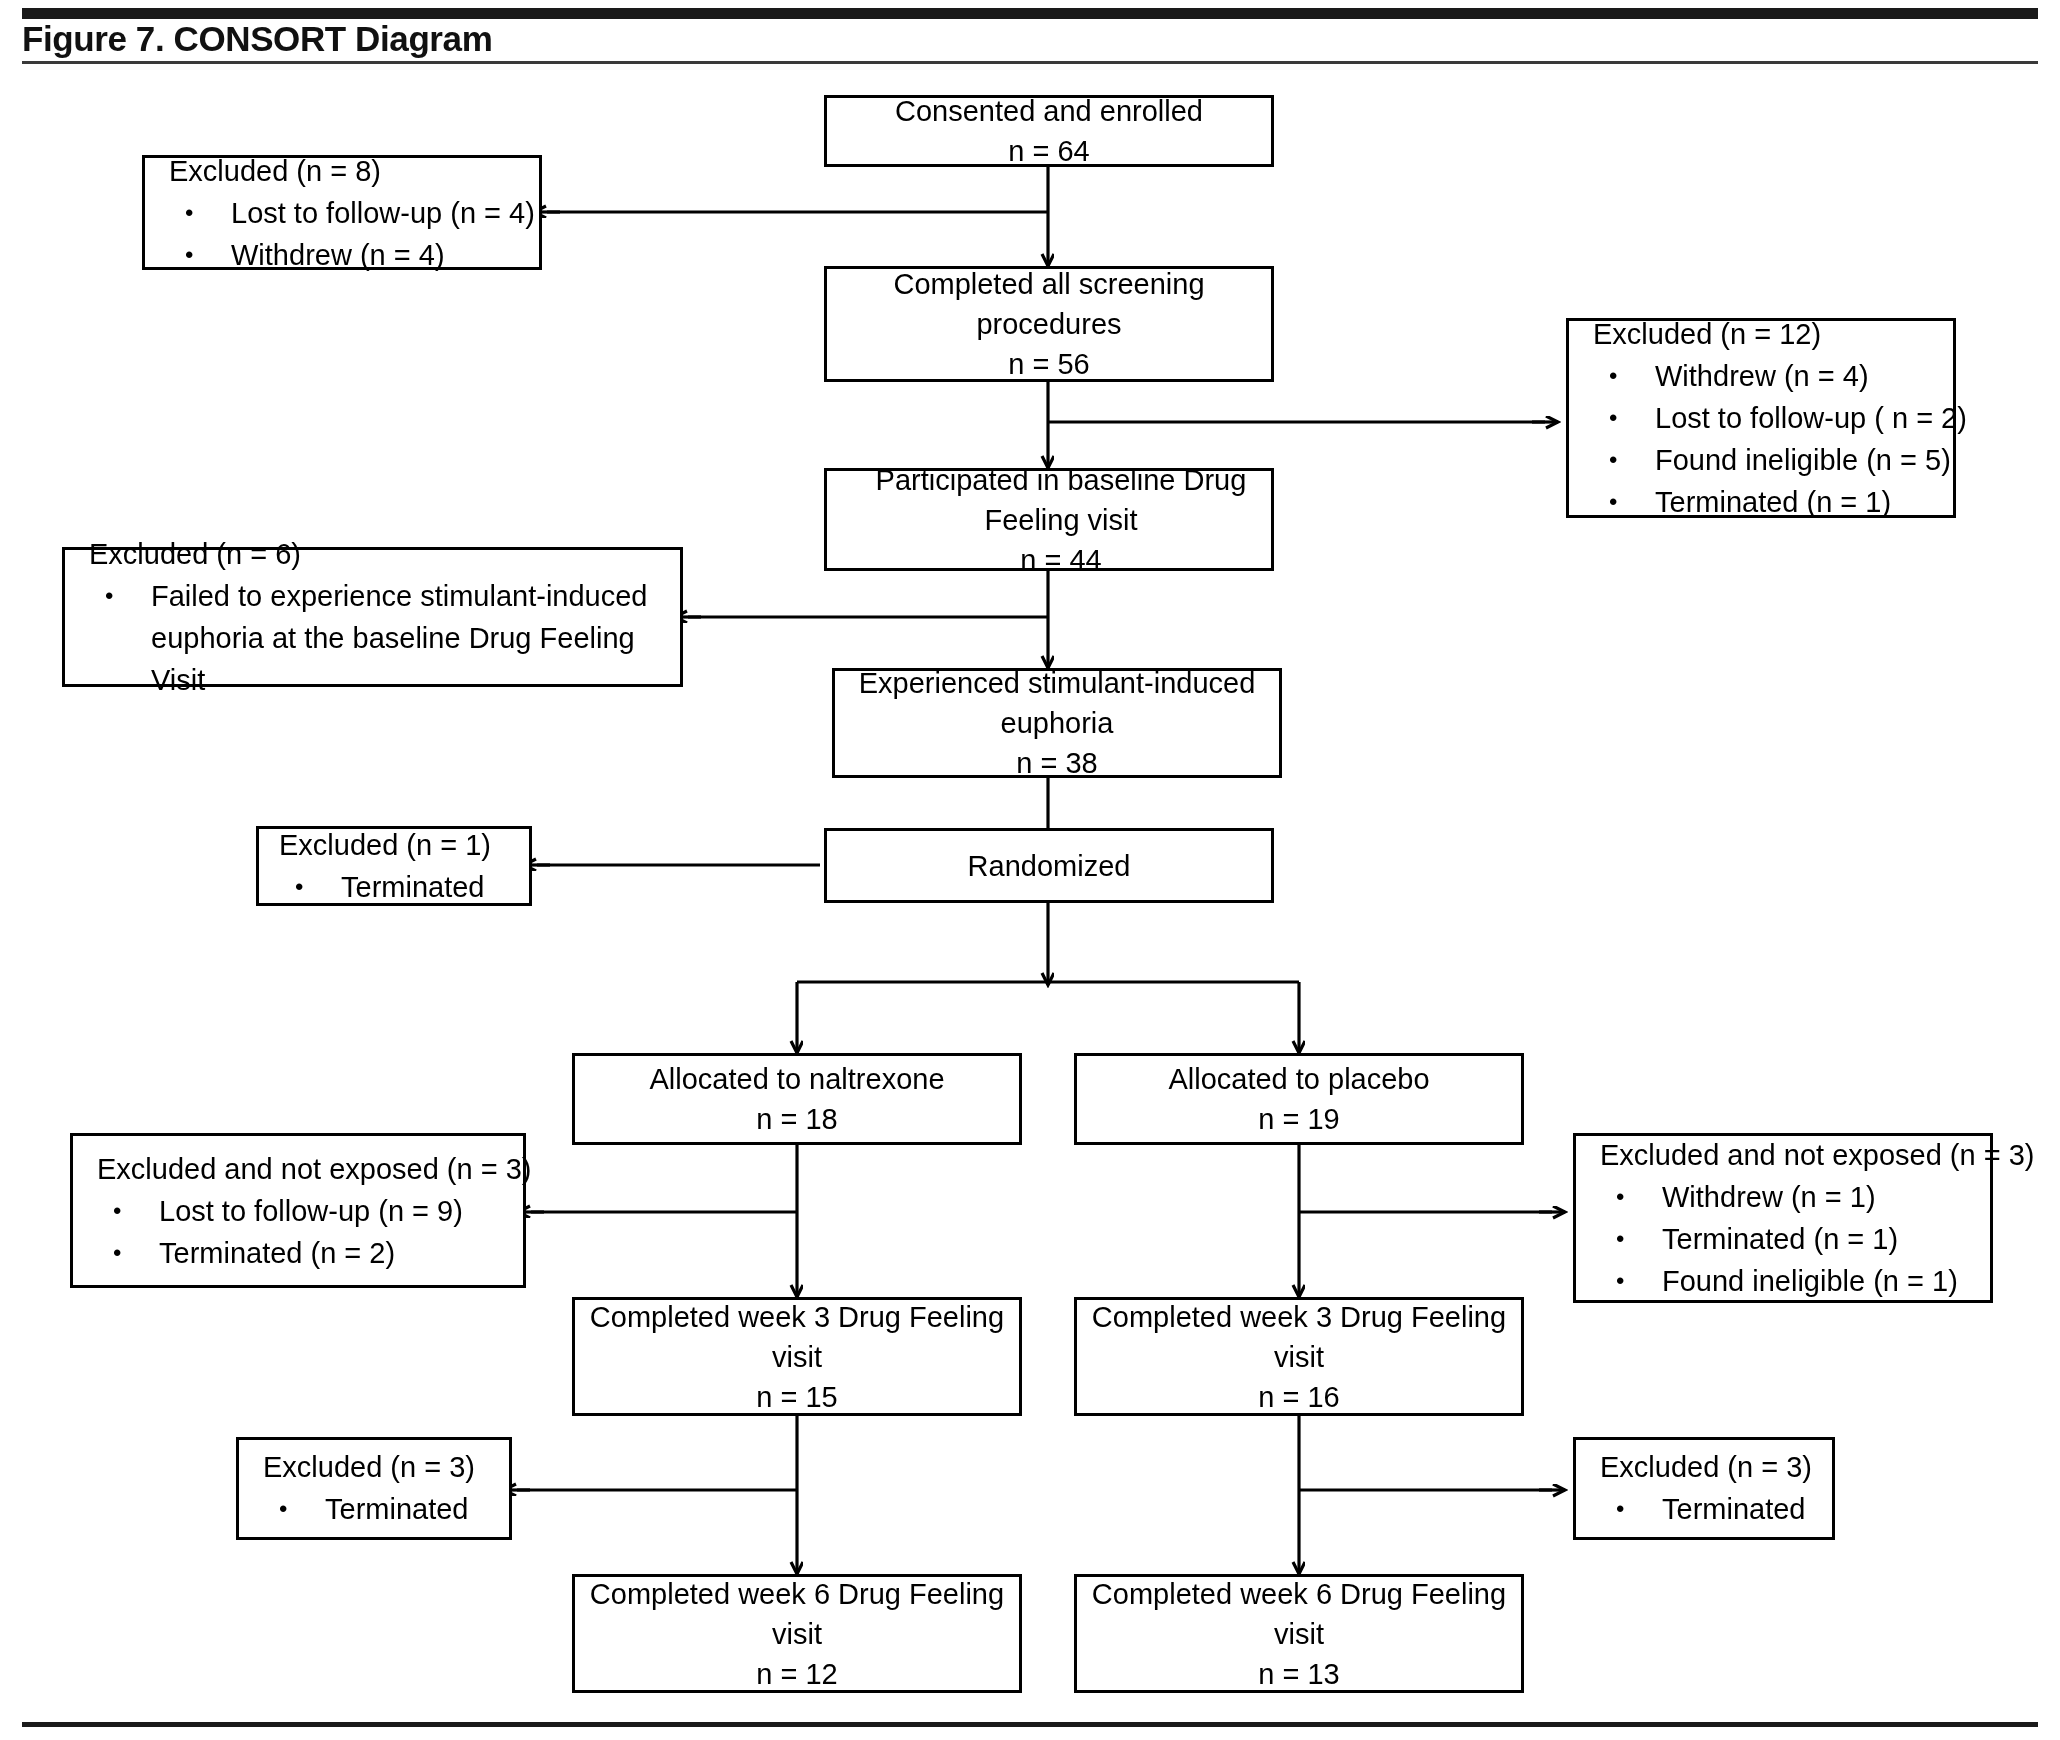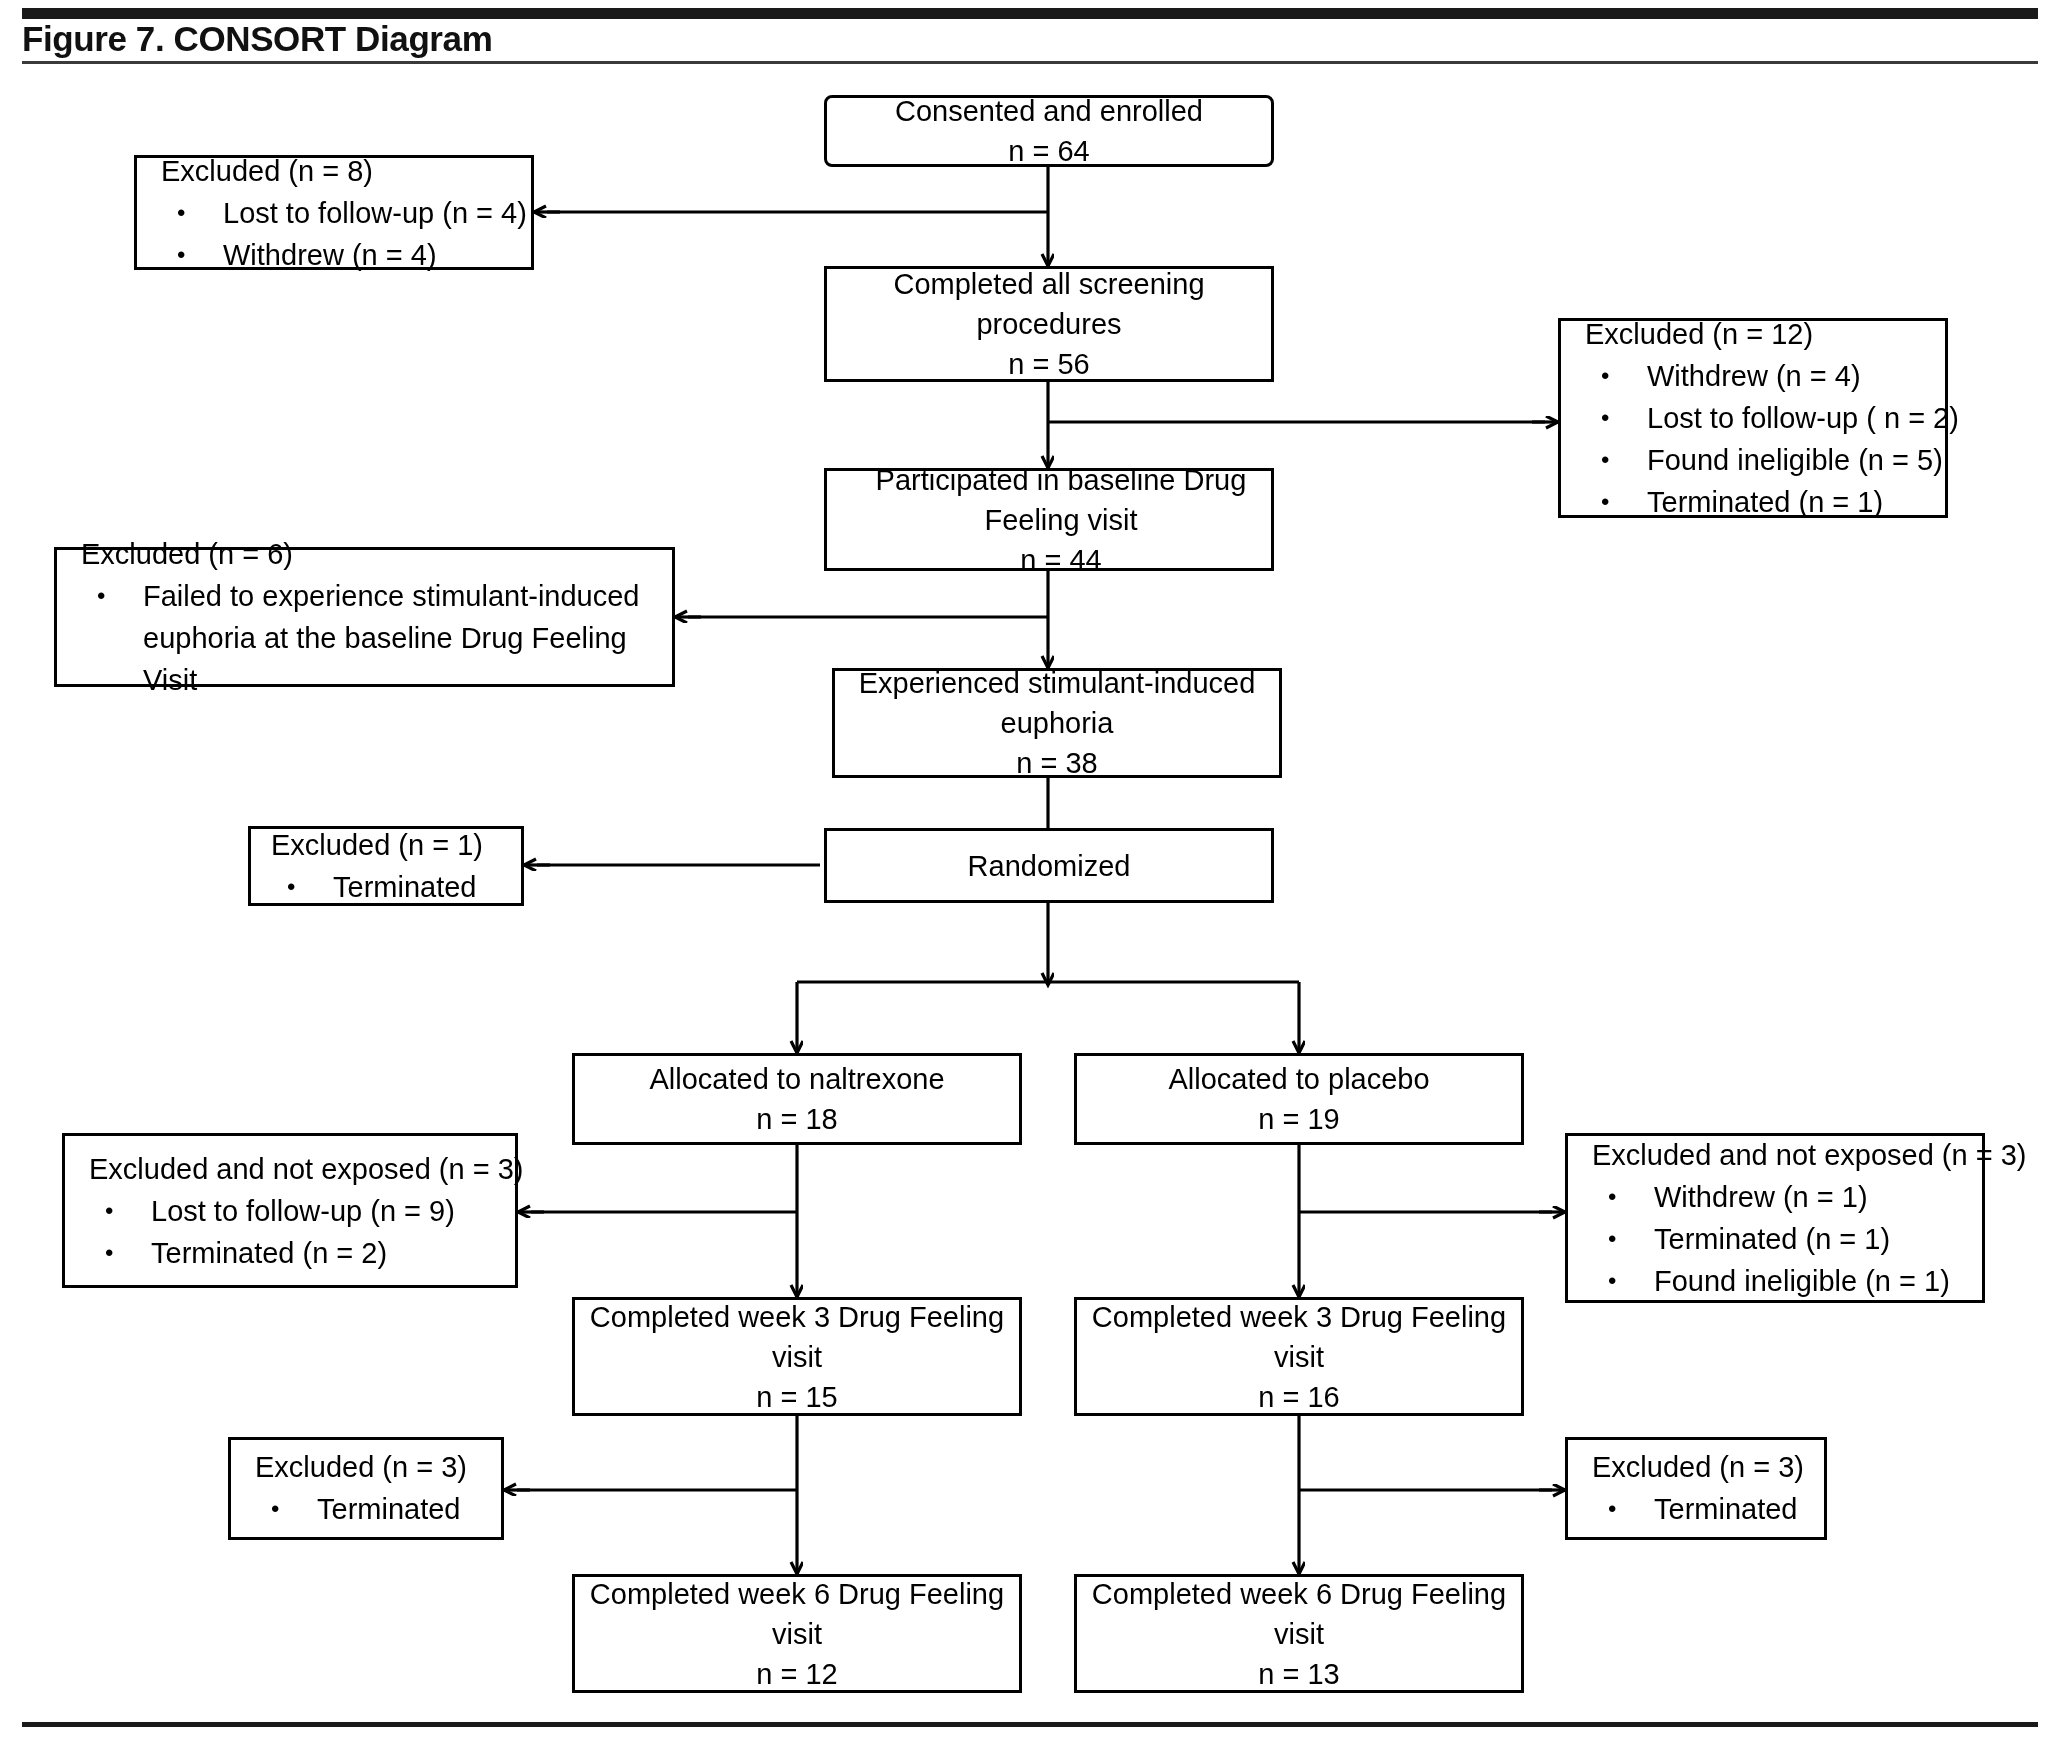--- a/index.html
+++ b/index.html
@@ -75,20 +75,21 @@
   .node .line {
     font-size: 29px;
     line-height: 40px;
     white-space: nowrap;
   }
   
   .node.excl {
     align-items: flex-start;
     padding: 10px 12px 10px 24px;
     text-align: left;
+    margin-left: 8px;
   }
   .node.excl .hdr {
     font-size: 29px;
     line-height: 42px;
     white-space: nowrap;
   }
   .bullets {
     list-style: none;
     margin: 0;
     padding: 0;
@@ -162,21 +163,21 @@
 
     <line x1="797" y1="1416" x2="797" y2="1574" marker-end="url(#ah)"></line>
     <line x1="797" y1="1490" x2="517" y2="1490"></line>
     <line x1="530" y1="1490" x2="504" y2="1490" marker-end="url(#ah)"></line>
 
     <line x1="1299" y1="1416" x2="1299" y2="1574" marker-end="url(#ah)"></line>
     <line x1="1299" y1="1490" x2="1552" y2="1490"></line>
     <line x1="1539" y1="1490" x2="1565" y2="1490" marker-end="url(#ah)"></line>
   </svg>
 
-  <div class="node centered" style="left:824px; top:95px; width:450px; height:72px;border-radius:8px;">
+  <div class="node centered" style="left:824px; top:95px; width:450px; height:72px;">
     <div class="line">Consented and enrolled</div>
     <div class="line">n = 64</div>
   </div>
 
   <div class="node excl" style="left:134px; top:155px; width:400px; height:115px;">
     <div class="hdr">Excluded (n = 8)</div>
     <ul class="bullets">
       <li>Lost to follow-up (n = 4)</li>
       <li>Withdrew (n = 4)</li>
     </ul>

